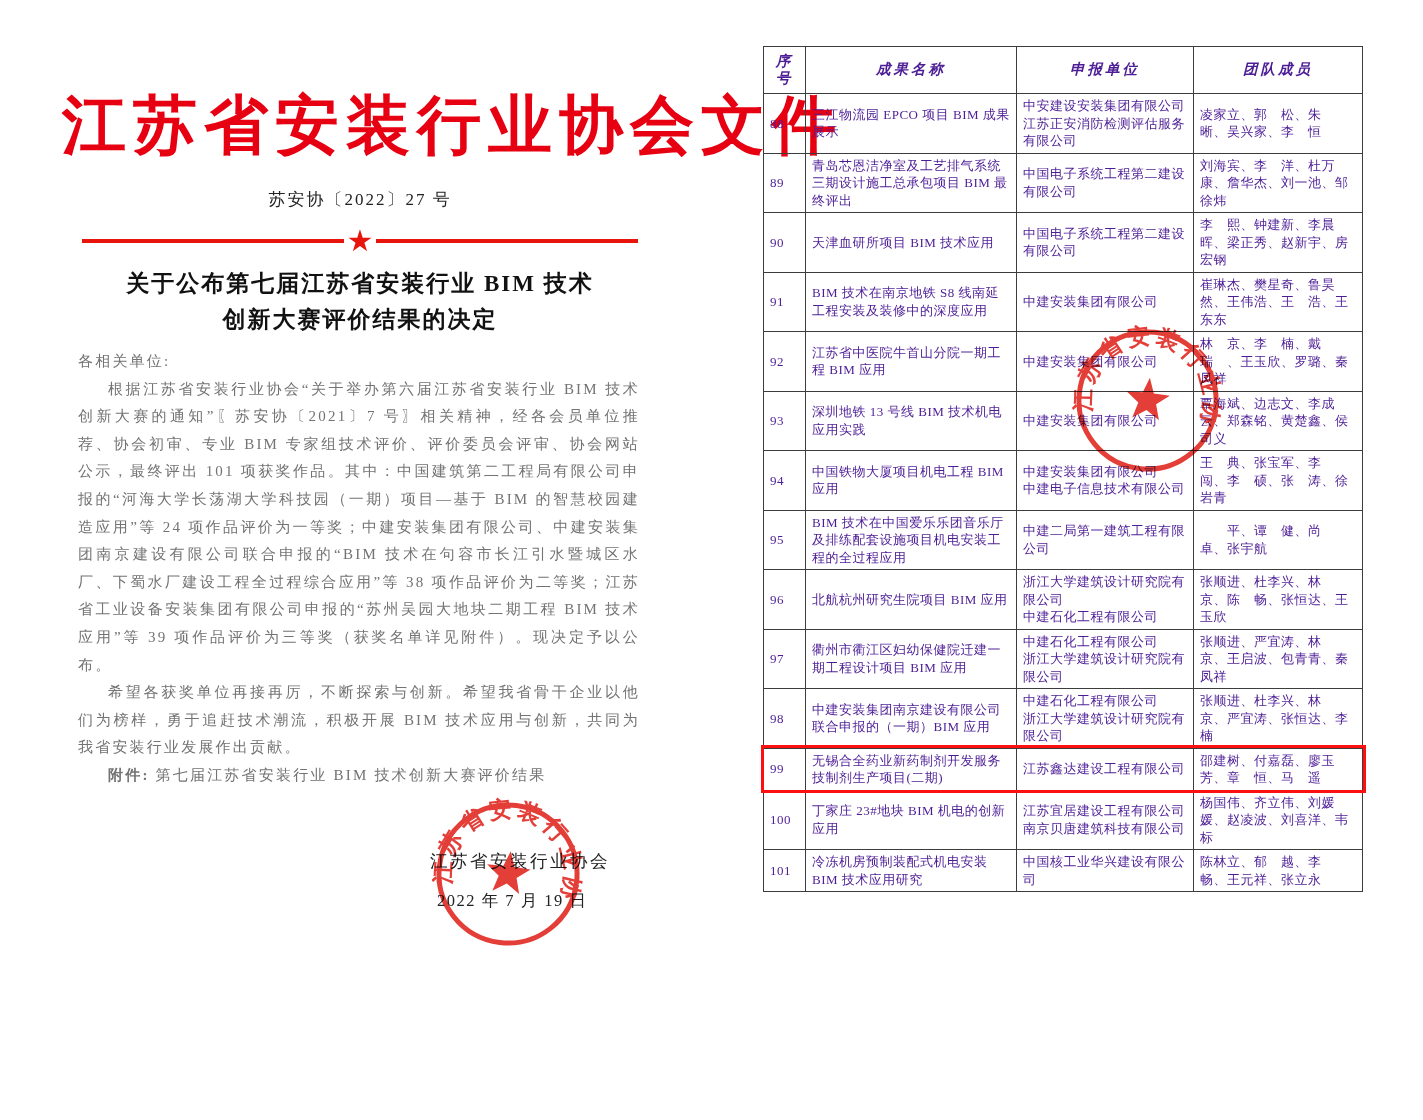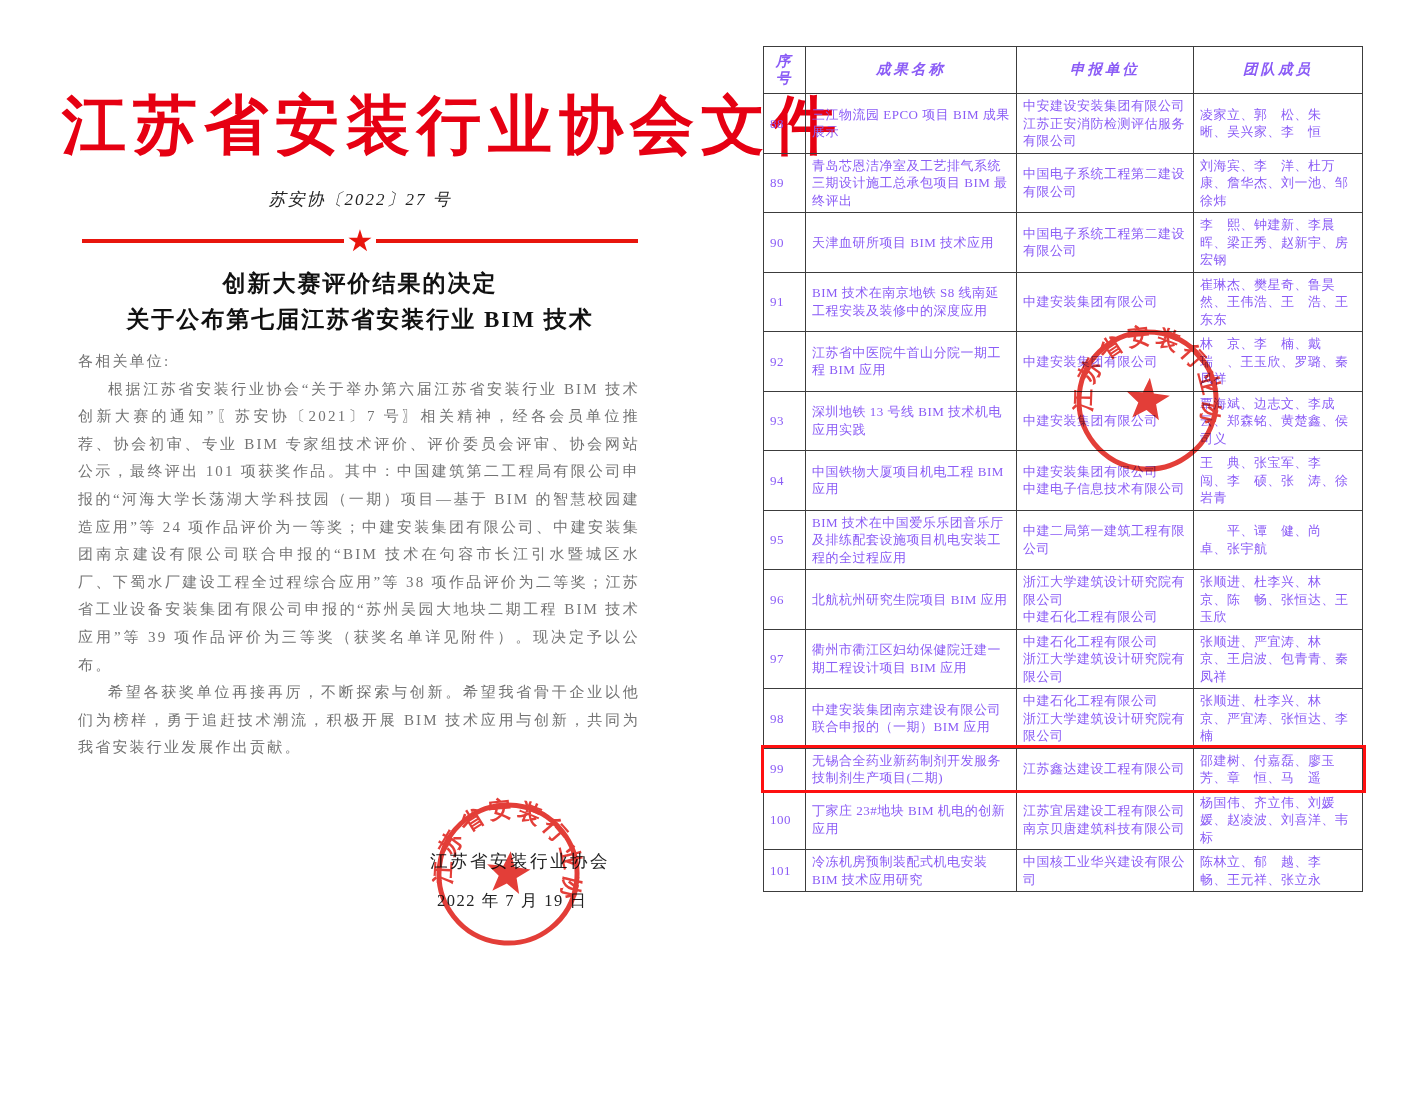--- a/index.html
+++ b/index.html
@@ -10,21 +10,21 @@
   }
   .abs{position:absolute;}
   
   .doc-title{
     left:62px;top:82px;width:600px;text-align:center;
     font-size:64px;font-weight:bold;color:#e60012;letter-spacing:7px;
     white-space:nowrap;
   }
   .doc-number{
     left:60px;top:188px;width:600px;text-align:center;
-    font-size:17px;letter-spacing:2px;color:#222;font-style:italic;
+    font-size:17px;letter-spacing:2px;color:#222;
   }
   .rule-wrap{
     left:82px;top:224px;width:556px;height:34px;
     display:flex;align-items:center;
   }
   .rule-line{flex:1;height:4px;background:#e8150d;}
   .rule-star{
     color:#e8150d;font-size:30px;line-height:30px;margin:0 3px;
     font-family:"DejaVu Sans",sans-serif;
   }
@@ -47,21 +47,21 @@
   .stamp-left{left:433px;top:799px;width:150px;height:150px;transform:rotate(7deg);}
   .stamp-right{left:1073px;top:326px;width:149px;height:149px;transform:rotate(6deg);}
   .stamp text{
     font-size:23px;font-weight:bold;fill:#e0231c;letter-spacing:4px;
     font-family:"Liberation Serif","DejaVu Serif",serif;
   }
   
   .results-table-wrap{left:763px;top:46px;width:599px;}
   table.results{
     border-collapse:collapse;table-layout:fixed;width:599px;
-    font-size:13px;color:#8b5cf6;
+    font-size:13px;color:#4c1d95;
   }
   table.results col.c-no{width:42px;}
   table.results col.c-title{width:211px;}
   table.results col.c-unit{width:177px;}
   table.results col.c-team{width:169px;}
   table.results th,table.results td{
     border:1px solid #3c3c3c;vertical-align:middle;
     padding:3px 6px;line-height:17.5px;letter-spacing:0.5px;
   }
   table.results th{
@@ -80,28 +80,29 @@
 
 <div class="abs doc-number">苏安协〔2022〕27 号</div>
 
 <div class="abs rule-wrap">
   <div class="rule-line"></div>
   <span class="rule-star">★</span>
   <div class="rule-line"></div>
 </div>
 
 <div class="abs doc-heading">
+  <div>关于公布第七届江苏省安装行业 BIM 技术</div>
   <div>创新大赛评价结果的决定</div>
-  <div>关于公布第七届江苏省安装行业 BIM 技术</div>
 </div>
 
 <div class="abs doc-body">
   <p>各相关单位:</p>
   <p class="indent">根据江苏省安装行业协会“关于举办第六届江苏省安装行业 BIM 技术创新大赛的通知”〖苏安协〔2021〕7 号〗相关精神，经各会员单位推荐、协会初审、专业 BIM 专家组技术评价、评价委员会评审、协会网站公示，最终评出 101 项获奖作品。其中：中国建筑第二工程局有限公司申报的“河海大学长荡湖大学科技园（一期）项目—基于 BIM 的智慧校园建造应用”等 24 项作品评价为一等奖；中建安装集团有限公司、中建安装集团南京建设有限公司联合申报的“BIM 技术在句容市长江引水暨城区水厂、下蜀水厂建设工程全过程综合应用”等 38 项作品评价为二等奖；江苏省工业设备安装集团有限公司申报的“苏州吴园大地块二期工程 BIM 技术应用”等 39 项作品评价为三等奖（获奖名单详见附件）。现决定予以公布。</p>
   <p class="indent">希望各获奖单位再接再厉，不断探索与创新。希望我省骨干企业以他们为榜样，勇于追赶技术潮流，积极开展 BIM 技术应用与创新，共同为我省安装行业发展作出贡献。</p>
+  <p class="indent attachment"><b>附件:</b><span> 第七届江苏省安装行业 BIM 技术创新大赛评价结果</span></p>
 </div>
 
 <div class="abs sig-org">江苏省安装行业协会</div>
 <div class="abs sig-date">2022 年 7 月 19 日</div>
 
 <svg class="abs stamp stamp-left" viewBox="0 0 150 150">
   <circle cx="75" cy="75" r="69" fill="none" stroke="#e0231c" stroke-width="5"></circle>
   <polygon fill="#e0231c" points="75,52 80.6,67.3 96.9,67.9 84,77.9 88.5,93.6 75,84.5 61.5,93.6 66,77.9 53.1,67.9 69.4,67.3"></polygon>
   <path id="arcL" d="M 22 96 A 57 57 0 1 1 128 96" fill="none"></path>
   <text><textPath href="#arcL" startOffset="4">江苏省安装行业协会</textPath></text>

